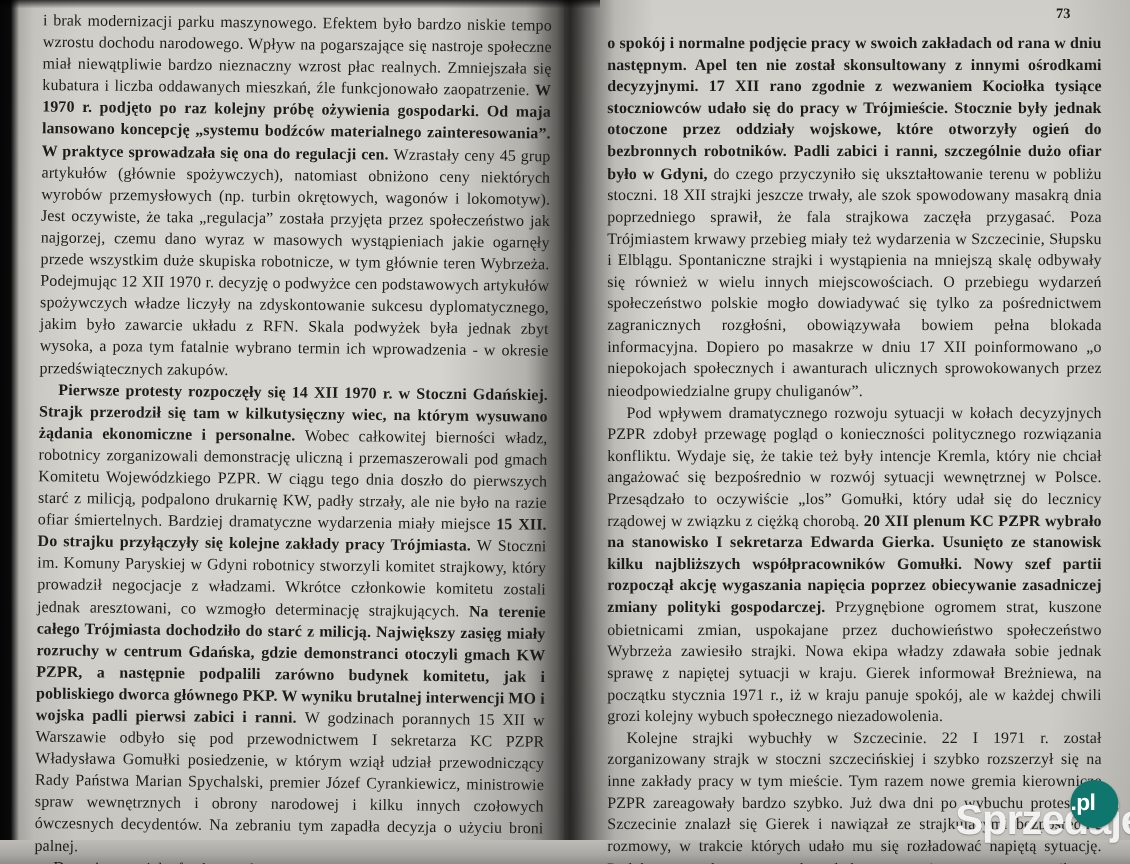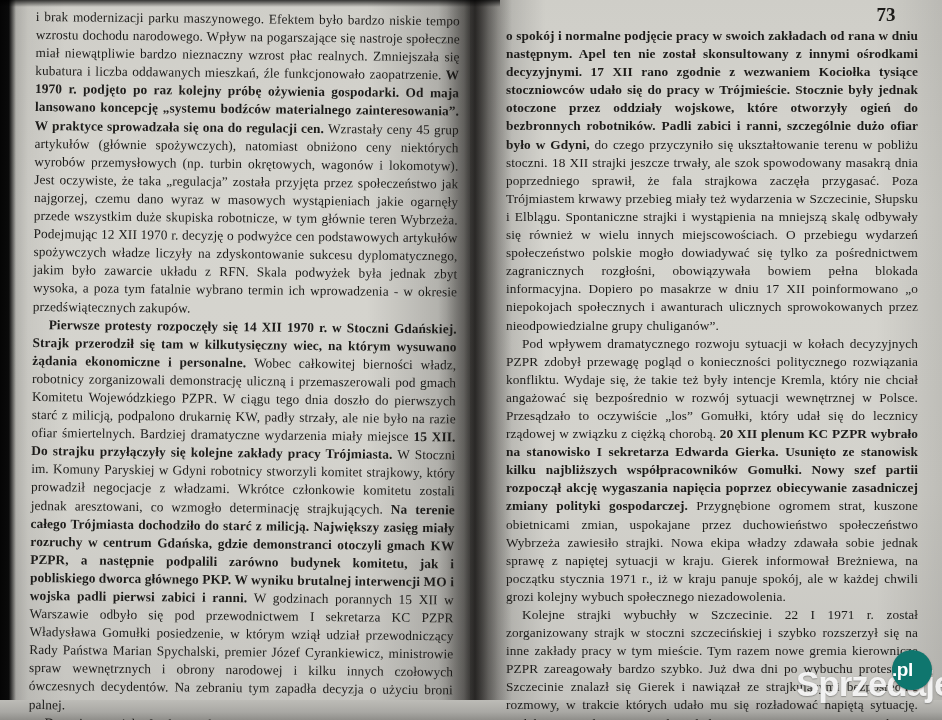--- a/index.html
+++ b/index.html
@@ -47,21 +47,21 @@
   .text-col .b{font-weight:bold;}
   .text-left{
     position:absolute;left:36px;top:8px;width:424px;
     transform:rotate(0.6deg);transform-origin:0 0;
   }
   .text-right{
     position:absolute;left:506px;top:27px;width:412px;
   }
   .page-num{
     position:absolute;left:866px;top:4px;width:40px;
-    font-size:19px;font-weight:bold;color:#1d1c1a;text-align:center;
+    font-size:12px;font-weight:bold;color:#1d1c1a;text-align:center;
   }
   
   .watermark{
     position:absolute;left:796px;top:650px;width:150px;height:66px;
   }
   .watermark-text{
     position:absolute;left:0;top:14px;
     font-family:"Liberation Sans", sans-serif;
     font-size:35px;font-weight:bold;letter-spacing:-1px;
     color:rgba(255,255,255,0.88);

